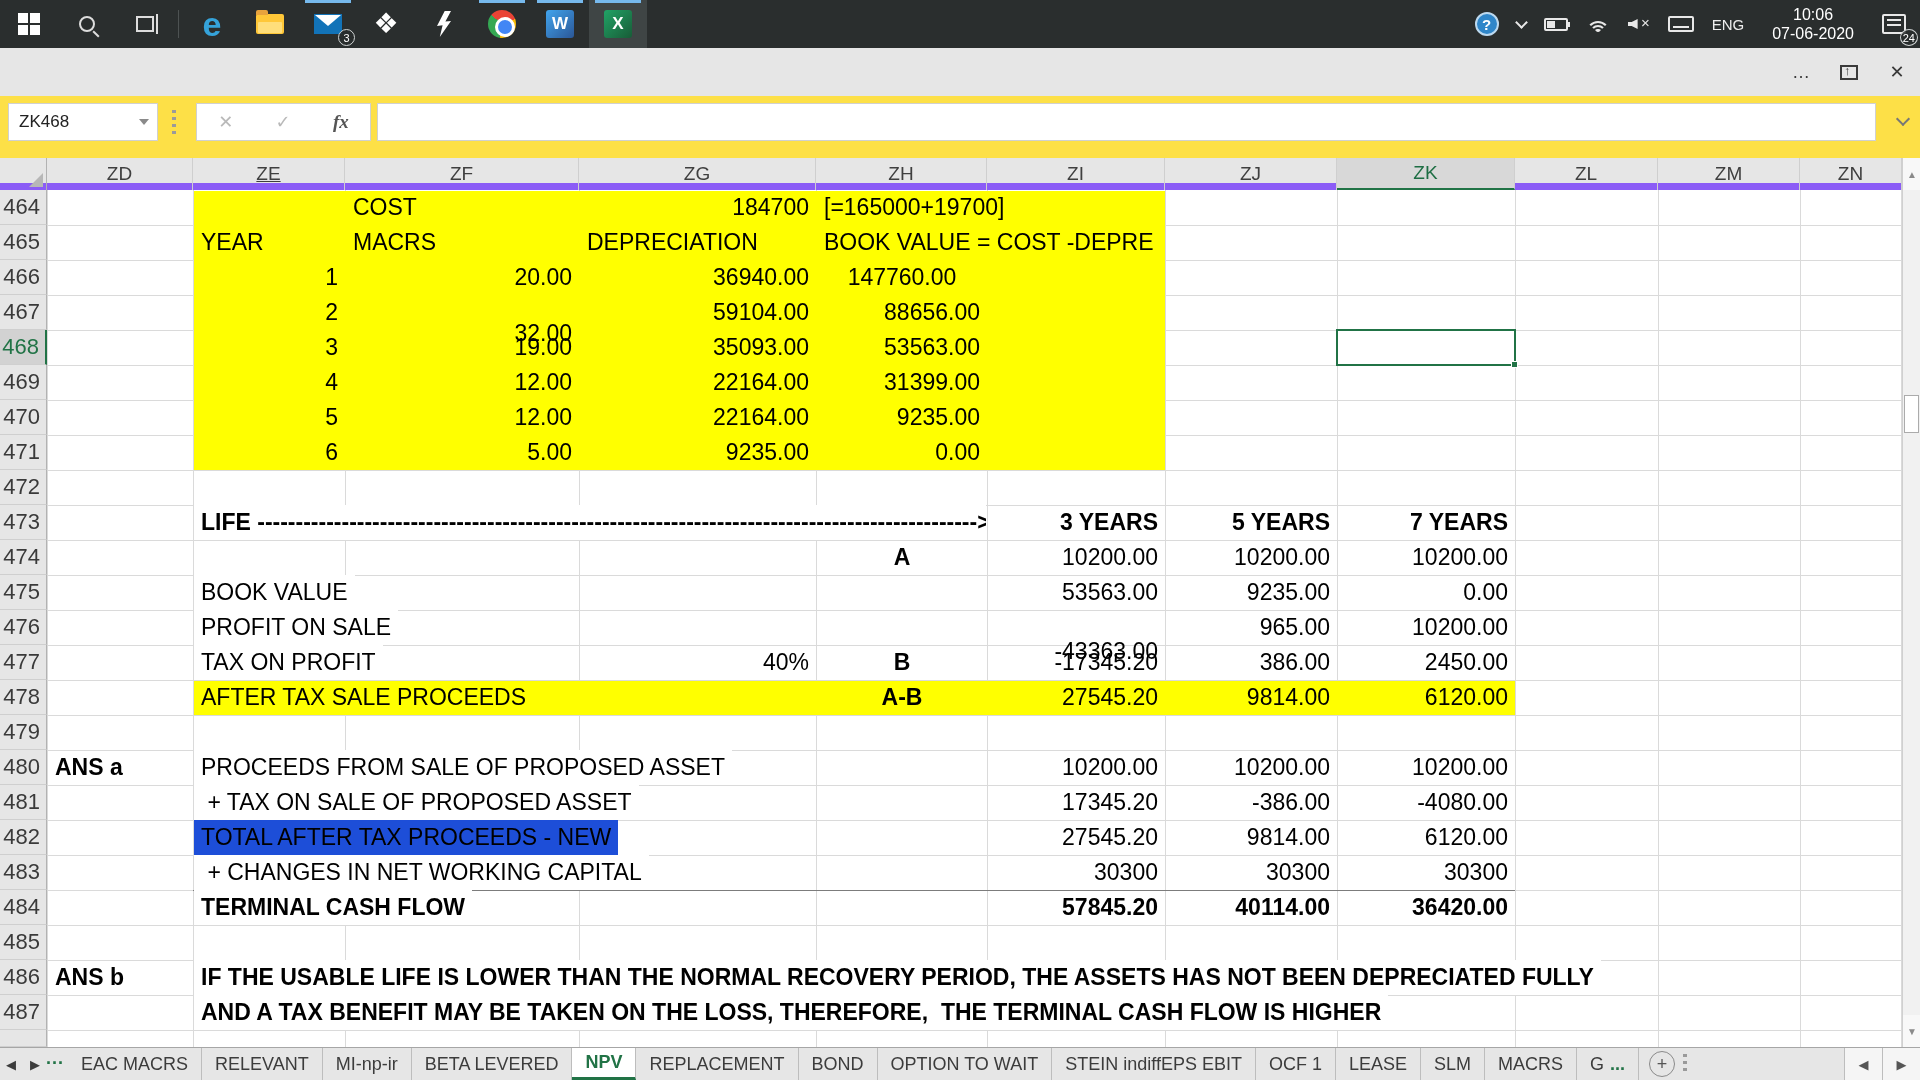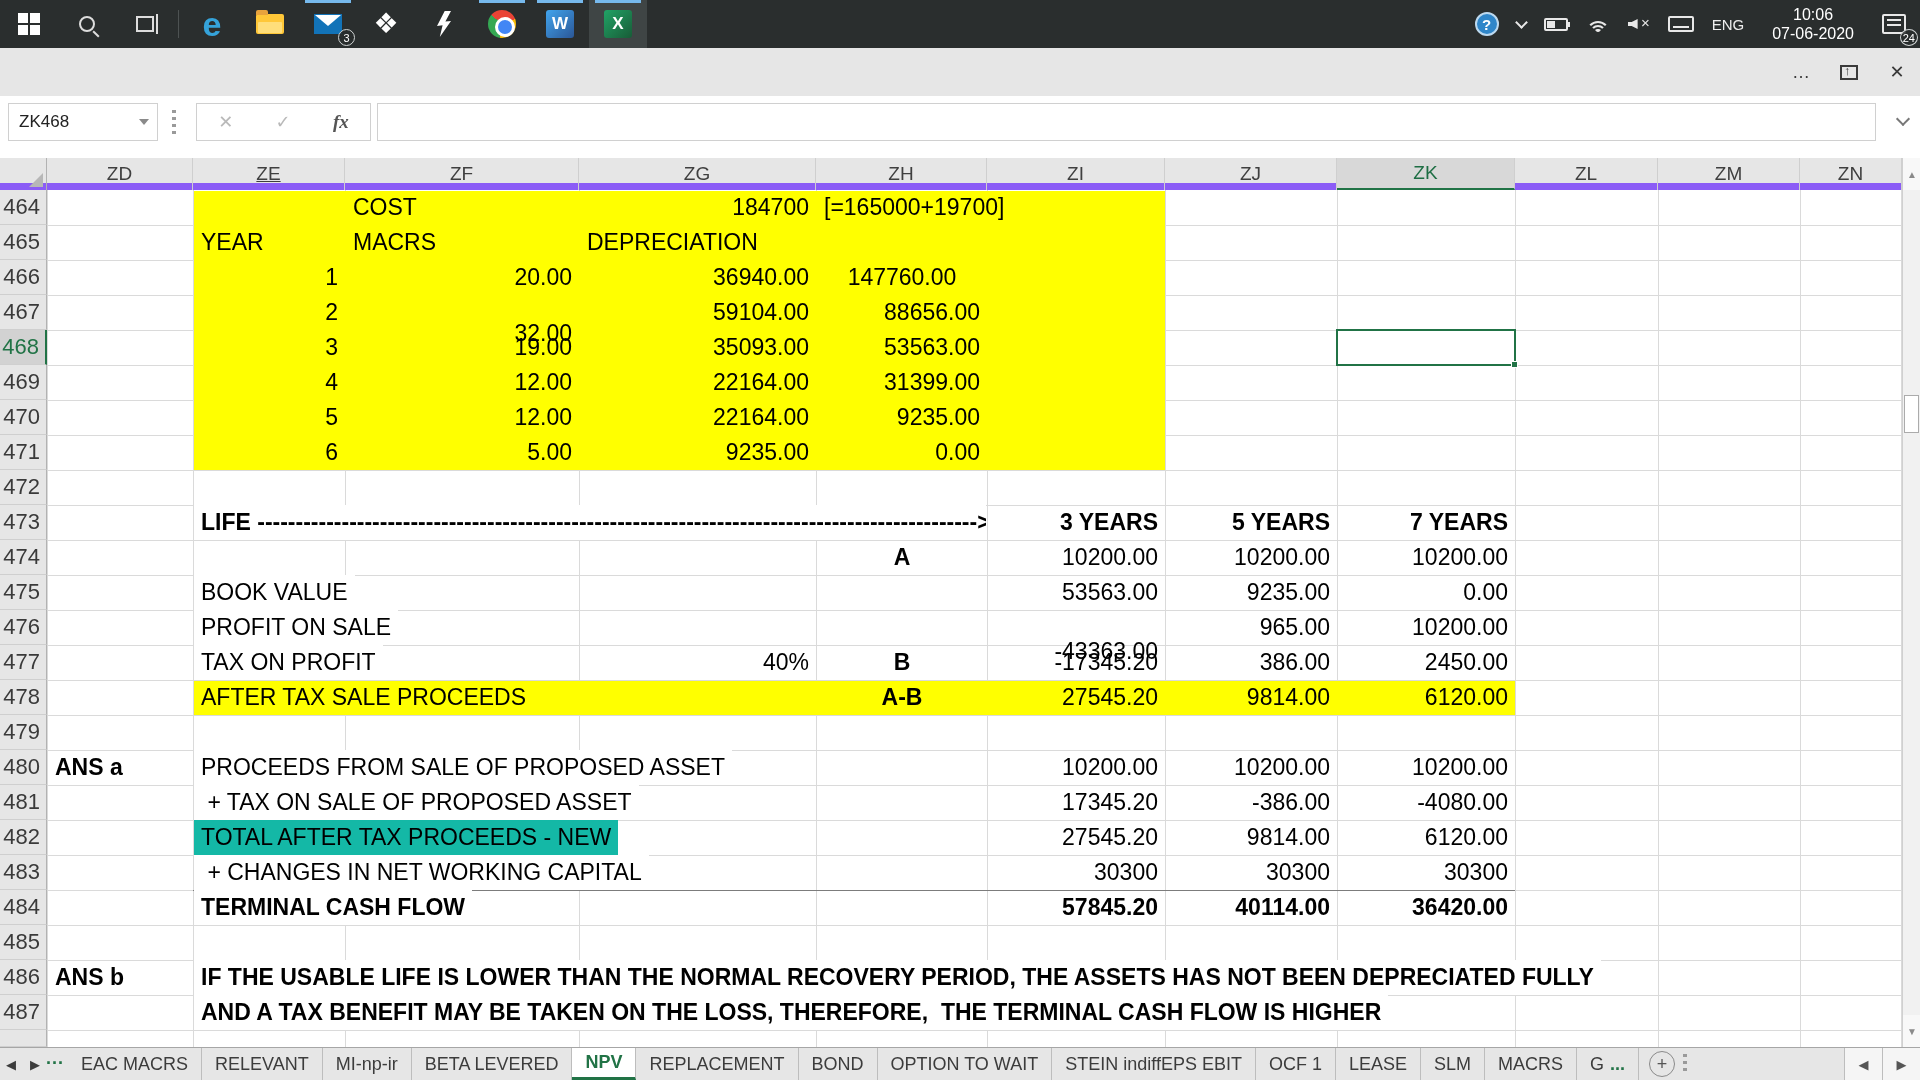--- a/index.html
+++ b/index.html
@@ -75,21 +75,21 @@
                         box-shadow:0 5px 0 #e8e8e8; }
 
   
   .title-strip { position:absolute; left:0; top:48px; width:1920px; height:48px; background:#e6e6e6; }
   .win-controls { position:absolute; right:6px; top:0; height:48px; display:flex; align-items:center; gap:14px; }
   .wc { width:34px; height:30px; display:flex; align-items:center; justify-content:center; color:#3a3a3a;
         font-size:18px; cursor:pointer; }
   .ribbon-display-glyph { width:18px; height:15px; border:2px solid #3a3a3a; position:relative; }
   .ribbon-display-glyph::after { content:"\2191"; position:absolute; left:2px; top:-4px; font-size:13px; color:#3a3a3a; }
 
-  .formula-row { position:absolute; left:0; top:96px; width:1920px; height:62px; background:#ffffff; }
+  .formula-row { position:absolute; left:0; top:96px; width:1920px; height:62px; background:#fde047; }
   .name-box { position:absolute; left:8px; top:7px; width:150px; height:38px; background:#fff;
               border:1px solid #d0d0d0; display:flex; align-items:center; padding-left:10px;
               font-size:17px; color:#222; }
   .name-box .dd { margin-left:auto; margin-right:8px; width:0; height:0; border-left:5px solid transparent;
                   border-right:5px solid transparent; border-top:6px solid #8a8a8a; }
   .fx-dots { position:absolute; left:172px; top:14px; width:4px; height:24px;
              background:repeating-linear-gradient(#9a9a9a 0 3px, transparent 3px 7px); }
   .fx-group { position:absolute; left:196px; top:7px; width:175px; height:38px; background:#fff;
               border:1px solid #d0d0d0; display:flex; align-items:center; justify-content:space-around; }
   .fx-group .fi { font-size:18px; color:#b9b9b9; }
@@ -334,20 +334,21 @@
       <div class="hline" style="top: 840px;"></div>
       <div class="hl-rect" style="left: 194px; top: 1px; width: 971px; height: 279px; background: rgb(255, 255, 0);"></div>
       <div class="hl-rect" style="left: 194px; top: 491px; width: 1321px; height: 34px; background: rgb(255, 255, 0);"></div>
       <div class="border-line" style="left: 193px; top: 700px; width: 1322px;"></div>
       <div class="cell" style="left: 346px; top: 0px; width: 233px;">COST</div>
       <div class="cell r" style="left: 580px; top: 0px; width: 236px;">184700</div>
       <div class="cell clip" style="left: 817px; top: 0px; width: 347px;">[=165000+19700]</div>
       <div class="cell" style="left: 194px; top: 35px; width: 151px;">YEAR</div>
       <div class="cell" style="left: 346px; top: 35px; width: 233px;">MACRS</div>
       <div class="cell" style="left: 580px; top: 35px; width: 236px;">DEPRECIATION</div>
+      <div class="cell clip" style="left: 817px; top: 35px; width: 347px;">BOOK VALUE = COST -DEPRE</div>
       <div class="cell r" style="left: 194px; top: 70px; width: 151px;">1</div>
       <div class="cell r" style="left: 346px; top: 70px; width: 233px;">20.00</div>
       <div class="cell r" style="left: 580px; top: 70px; width: 236px;">36940.00</div>
       <div class="cell r" style="left: 817px; top: 70px; width: 170px; text-align: center;">147760.00</div>
       <div class="cell r" style="left: 194px; top: 105px; width: 151px;">2</div>
       <div class="cell r" style="left: 346px; top: 105px; width: 233px; margin-top: 21px;">32.00</div>
       <div class="cell r" style="left: 580px; top: 105px; width: 236px;">59104.00</div>
       <div class="cell r" style="left: 817px; top: 105px; width: 170px;">88656.00</div>
       <div class="cell r" style="left: 194px; top: 140px; width: 151px;">3</div>
       <div class="cell r" style="left: 346px; top: 140px; width: 233px;">19.00</div>
@@ -394,21 +395,21 @@
       <div class="cell r" style="left: 1338px; top: 490px; width: 177px;">6120.00</div>
       <div class="cell b" style="left: 48px; top: 560px; width: 145px;">ANS a</div>
       <div class="cell clip" style="left: 194px; top: 560px; width: max-content; max-width: 1465px; background: rgb(255, 255, 255);">PROCEEDS FROM SALE OF PROPOSED ASSET</div>
       <div class="cell r" style="left: 988px; top: 560px; width: 177px;">10200.00</div>
       <div class="cell r" style="left: 1166px; top: 560px; width: 171px;">10200.00</div>
       <div class="cell r" style="left: 1338px; top: 560px; width: 177px;">10200.00</div>
       <div class="cell clip" style="left: 194px; top: 595px; width: max-content; max-width: 1465px; background: rgb(255, 255, 255);"> + TAX ON SALE OF PROPOSED ASSET</div>
       <div class="cell r" style="left: 988px; top: 595px; width: 177px;">17345.20</div>
       <div class="cell r" style="left: 1166px; top: 595px; width: 171px;">-386.00</div>
       <div class="cell r" style="left: 1338px; top: 595px; width: 177px;">-4080.00</div>
-      <div class="cell clip" style="left: 194px; top: 630px; width: max-content; max-width: 1465px; background: #14b8a6;">TOTAL AFTER TAX PROCEEDS - NEW</div>
+      <div class="cell clip" style="left: 194px; top: 630px; width: max-content; max-width: 1465px; background: #1d4ed8;">TOTAL AFTER TAX PROCEEDS - NEW</div>
       <div class="cell r" style="left: 988px; top: 630px; width: 177px;">27545.20</div>
       <div class="cell r" style="left: 1166px; top: 630px; width: 171px;">9814.00</div>
       <div class="cell r" style="left: 1338px; top: 630px; width: 177px;">6120.00</div>
       <div class="cell clip" style="left: 194px; top: 665px; width: max-content; max-width: 1465px; background: rgb(255, 255, 255);"> + CHANGES IN NET WORKING CAPITAL</div>
       <div class="cell r" style="left: 988px; top: 665px; width: 177px;">30300</div>
       <div class="cell r" style="left: 1166px; top: 665px; width: 171px;">30300</div>
       <div class="cell r" style="left: 1338px; top: 665px; width: 177px;">30300</div>
       <div class="cell b clip" style="left: 194px; top: 700px; width: max-content; max-width: 1465px; background: rgb(255, 255, 255);">TERMINAL CASH FLOW</div>
       <div class="cell b r" style="left: 988px; top: 700px; width: 177px;">57845.20</div>
       <div class="cell b r" style="left: 1166px; top: 700px; width: 171px;">40114.00</div>

